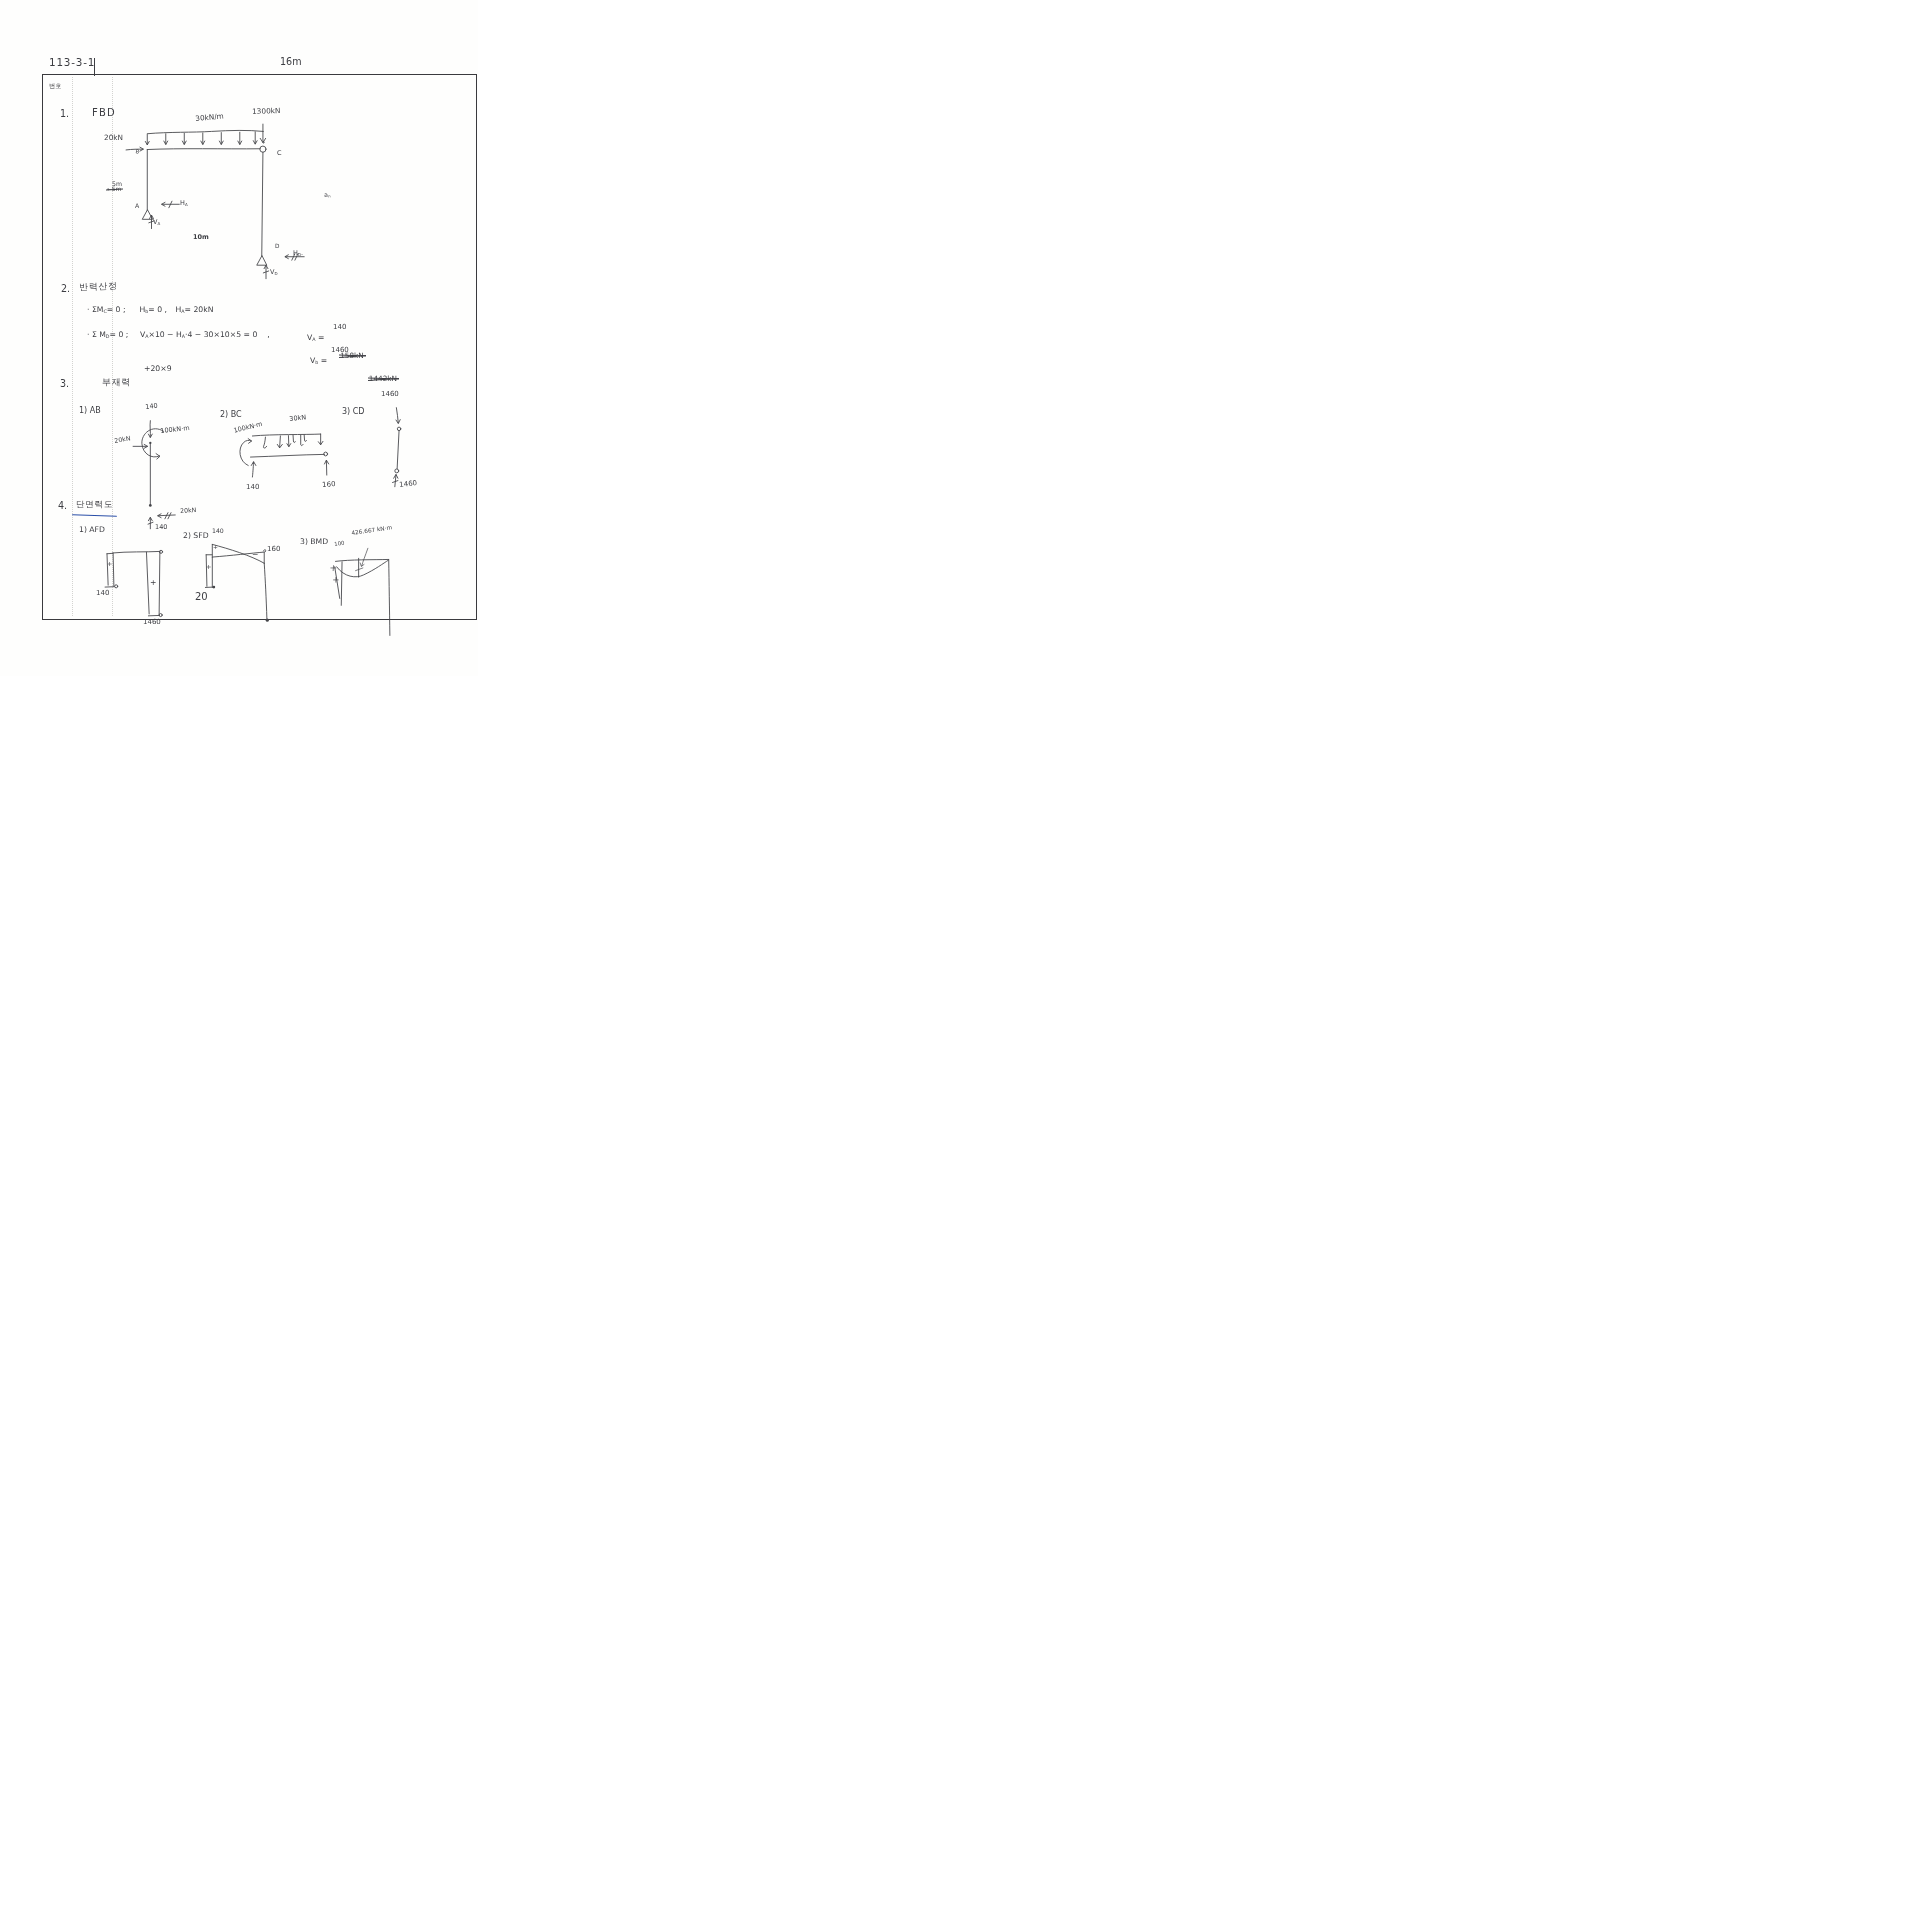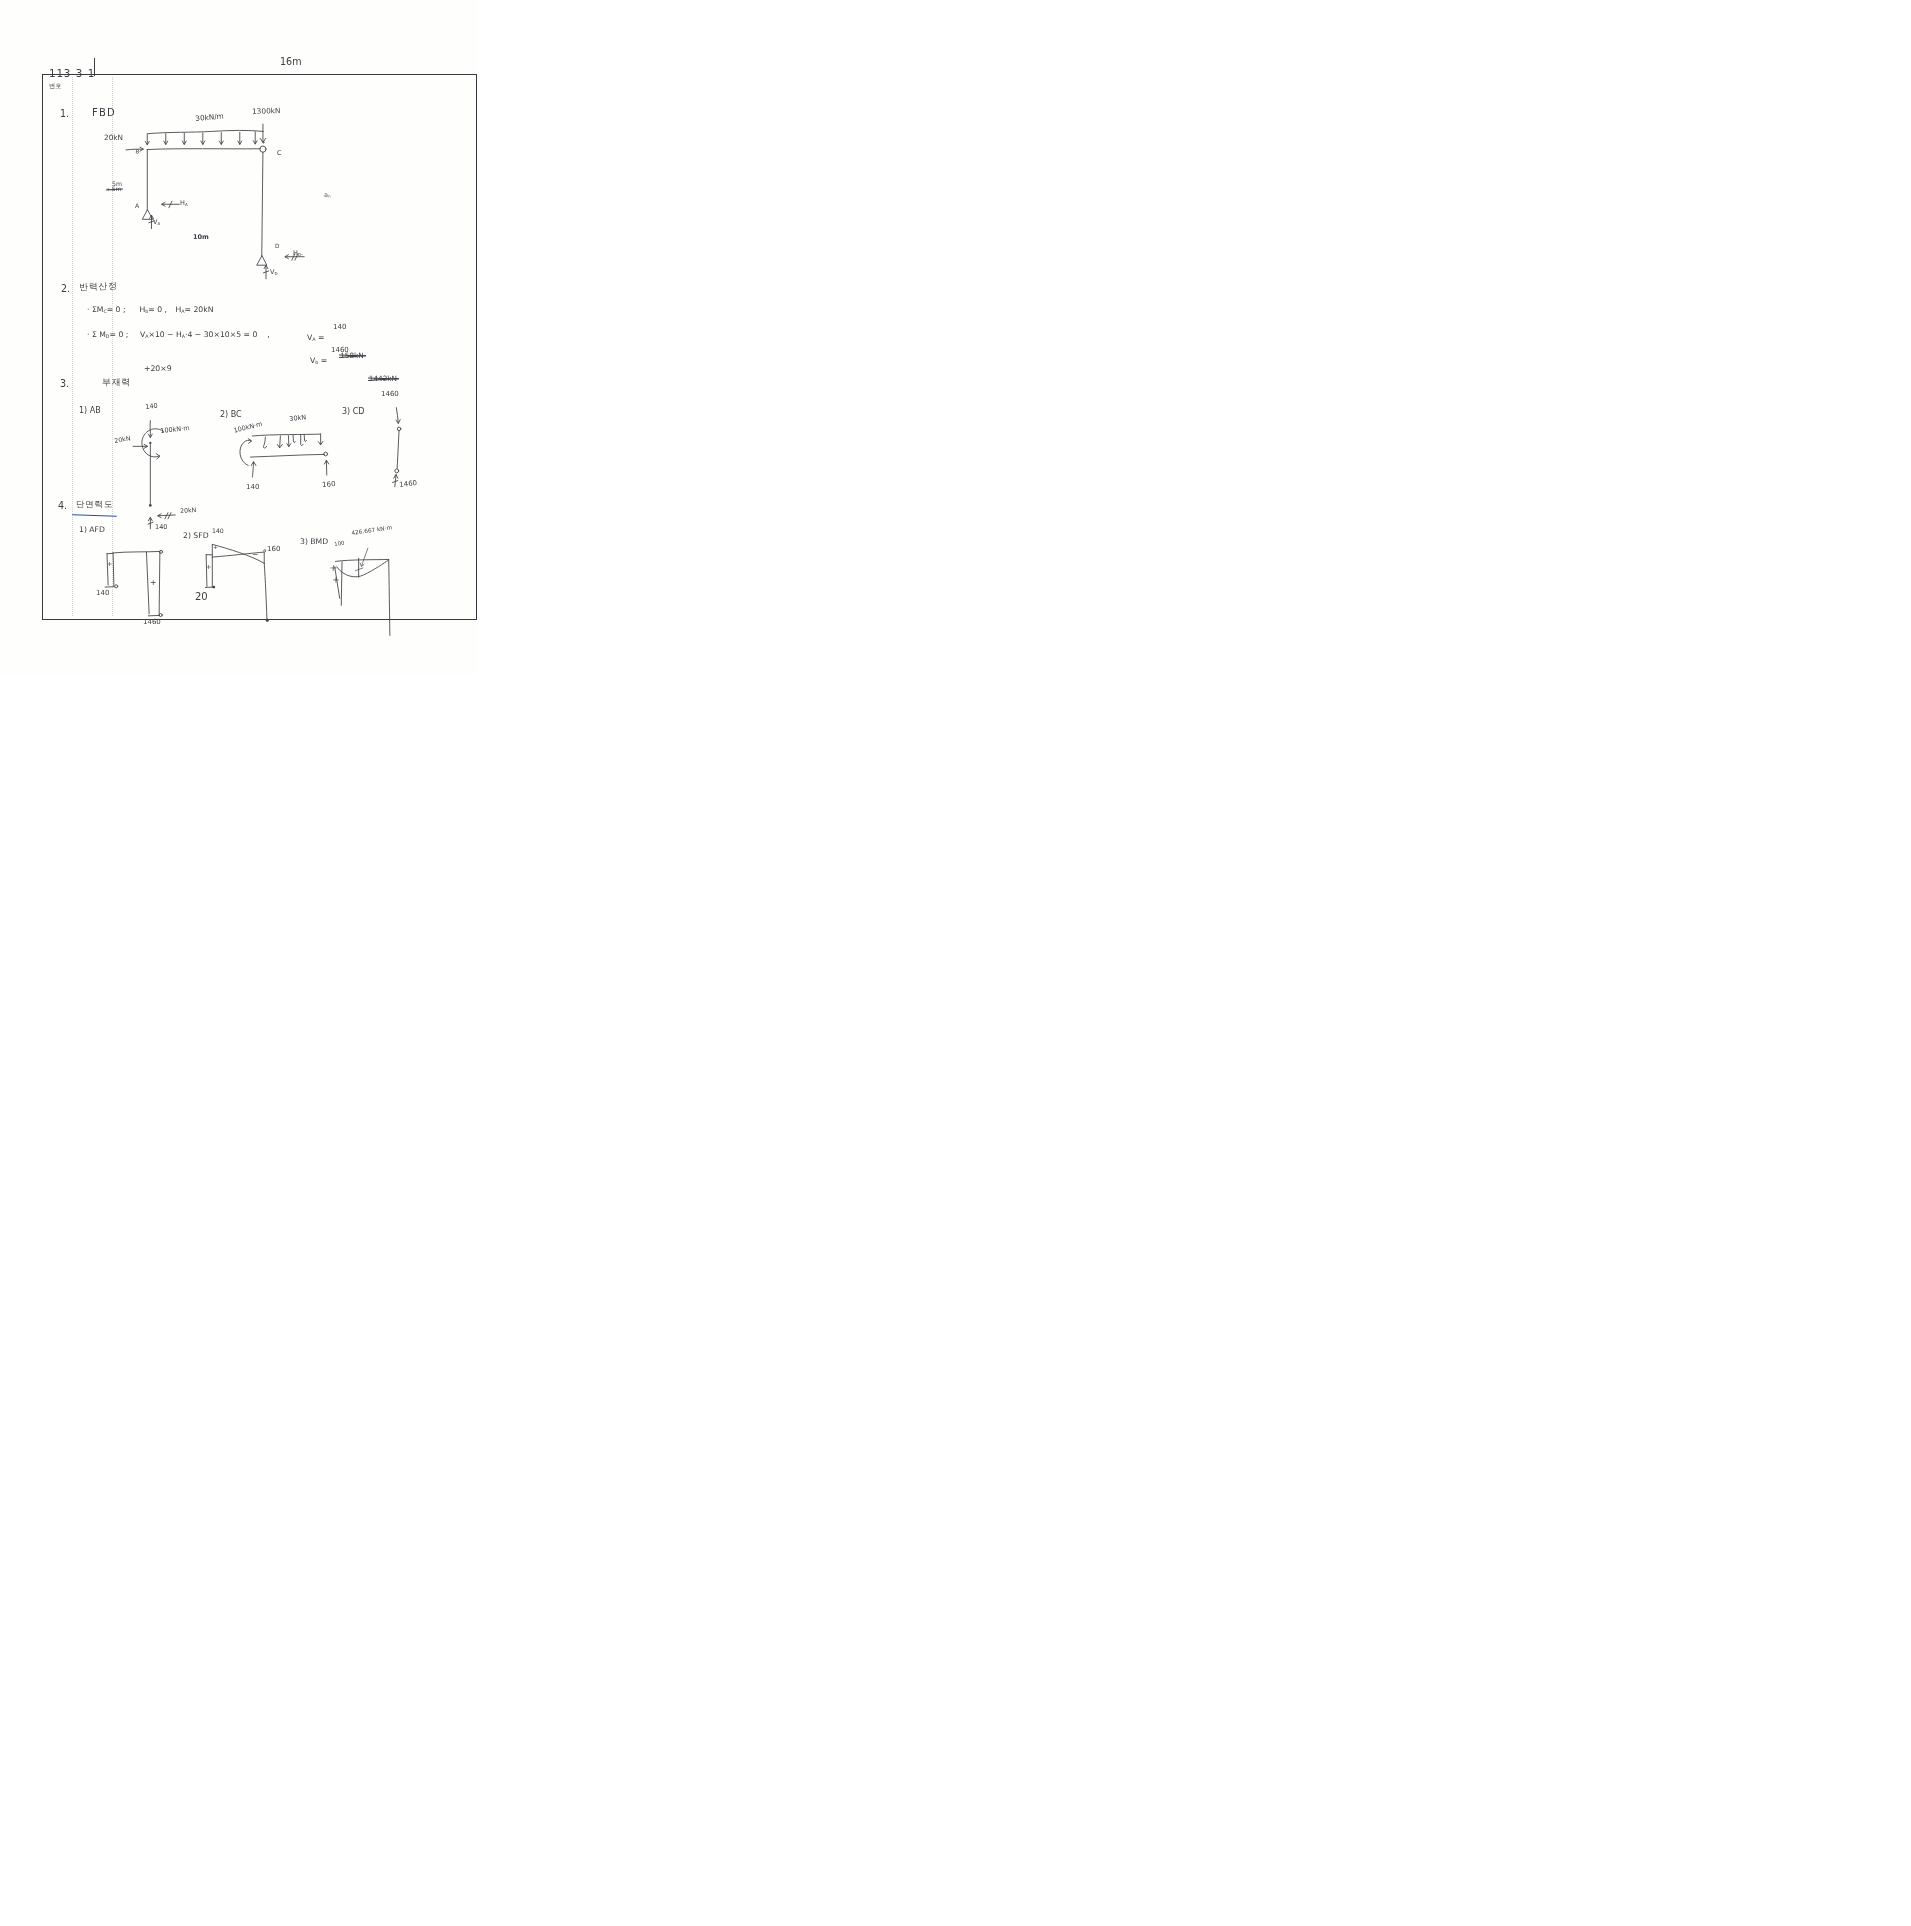--- a/index.html
+++ b/index.html
@@ -33,21 +33,21 @@
 <body>
 
 <div class="page">
 
   
   <div class="border-box"></div>
   <div class="dotline" style="left:72px;"></div>
   <div class="dotline" style="left:112px;"></div>
 
   
-  <span class="t" style="left:49px;top:68px;font-size:10.4px;letter-spacing:0.8px;">113-3-1</span>
+  <span class="t" style="left:49px;top:57px;font-size:10.4px;letter-spacing:0.8px;">113-3-1</span>
   <div class="vbar" style="left:94px;top:58px;width:0.8px;height:17.7px;"></div>
   <span class="t" style="left:280px;top:57px;font-size:9.6px;">16m</span>
   <span class="t printed" style="left:49px;top:83px;font-size:6.2px;">번호</span>
 
   
   <span class="t" style="left:60px;top:109px;font-size:9.6px;">1.</span>
   <span class="t" style="left:92px;top:108px;font-size:10px;letter-spacing:1.2px;">FBD</span>
 
   <svg style="left:96px;top:104px;" width="266" height="189" viewBox="0 0 690 490">
     <g>

